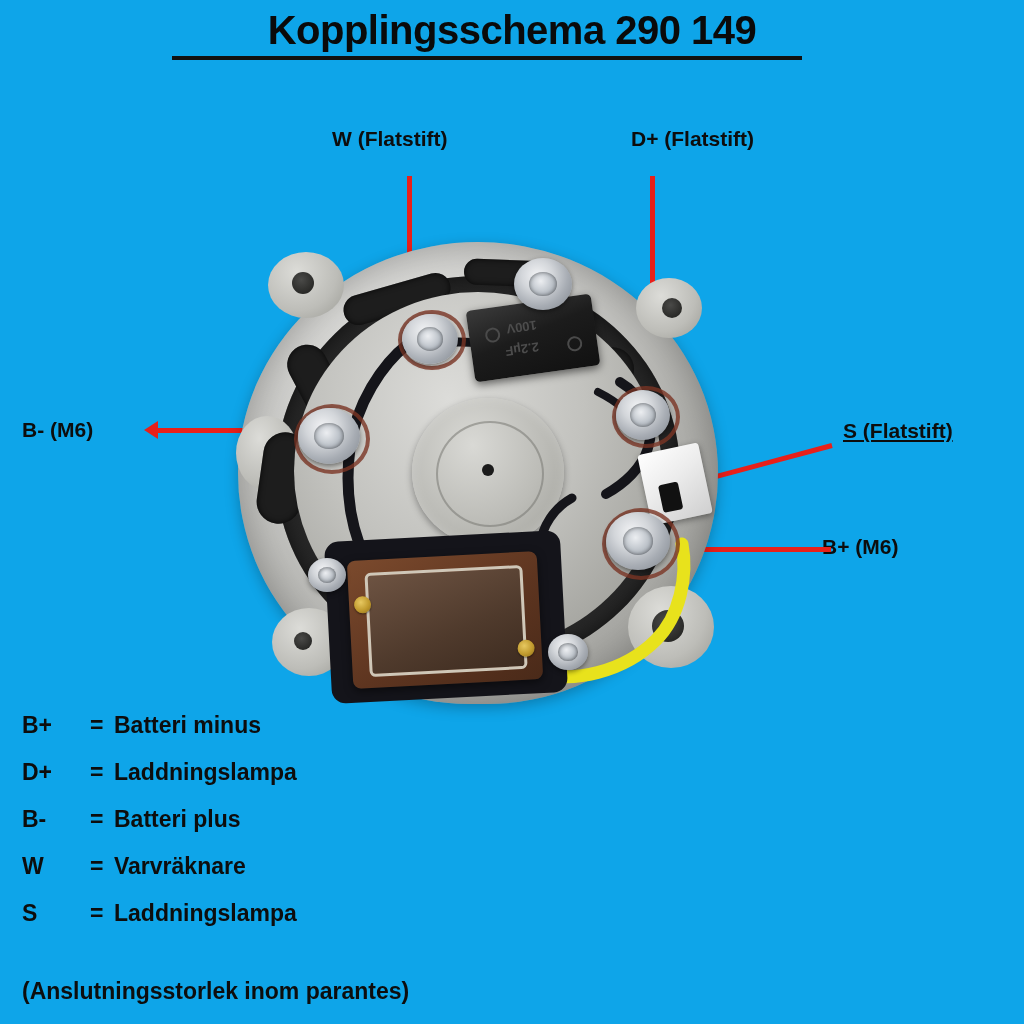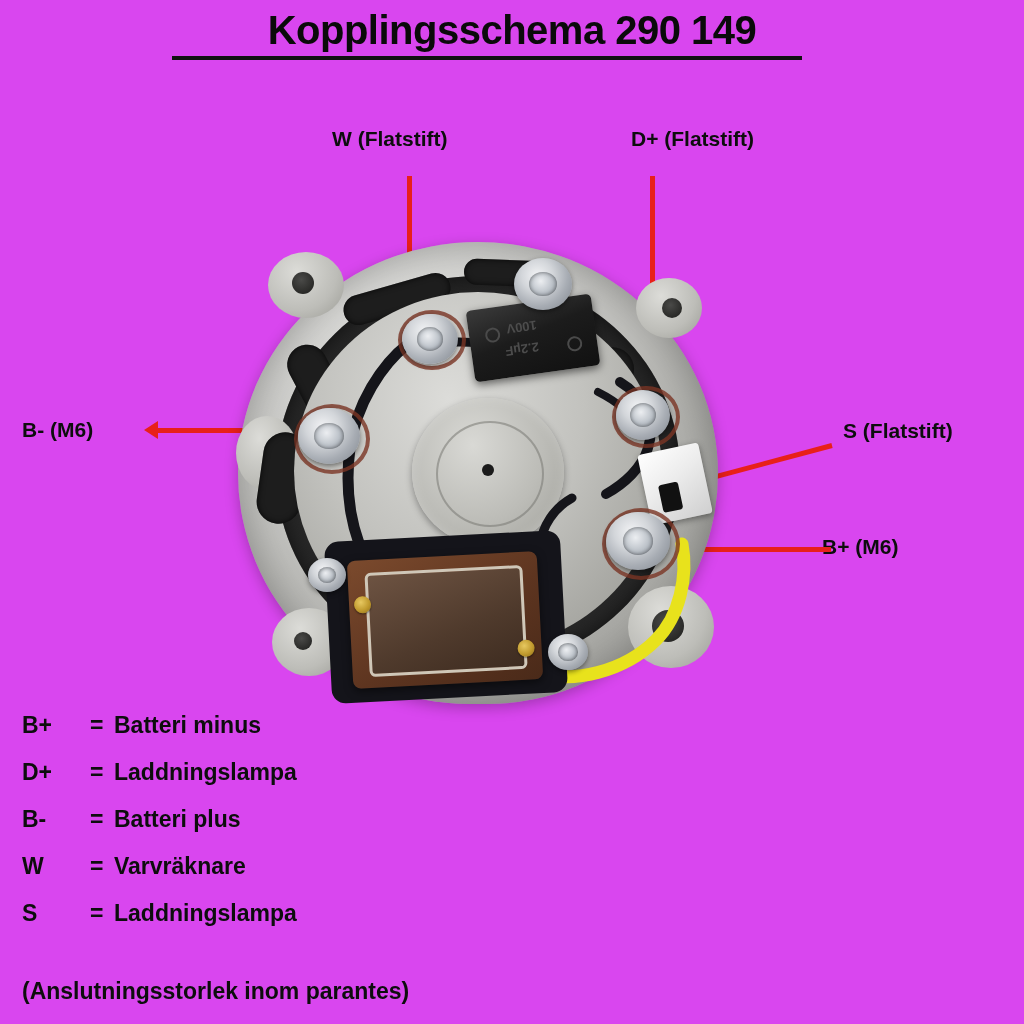--- a/index.html
+++ b/index.html
@@ -5,21 +5,21 @@
 <style>
   html, body {
     margin: 0;
     padding: 0;
     background: #ffffff;
   }
   #page {
     position: relative;
     width: 1024px;
     height: 1024px;
-    background: #d946ef;
+    background: #0ea5e9;
     overflow: hidden;
     font-family: "Liberation Sans", sans-serif;
     -webkit-font-smoothing: antialiased;
   }
 
   
   #title {
     position: absolute;
     left: 0;
     top: 8px;
@@ -43,21 +43,21 @@
   .callout {
     position: absolute;
     font-size: 21px;
     font-weight: bold;
     color: #0d0d0d;
     white-space: nowrap;
   }
   #label-w      { left: 332px; top: 127px; }
   #label-dplus  { left: 584px; top: 127px; margin-left: 47px; }
   #label-bminus { left: 22px;  top: 418px; }
-  #label-s      { left: 843px; top: 419px; }
+  #label-s      { left: 843px; top: 419px; text-decoration: underline; }
   #label-bplus  { left: 822px; top: 535px; text-align: center; }
 
   
   .leader {
     position: absolute;
     background: #e8201a;
   }
   .leader.vert  { width: 5px; }
   .leader.horiz { height: 5px; }
 

